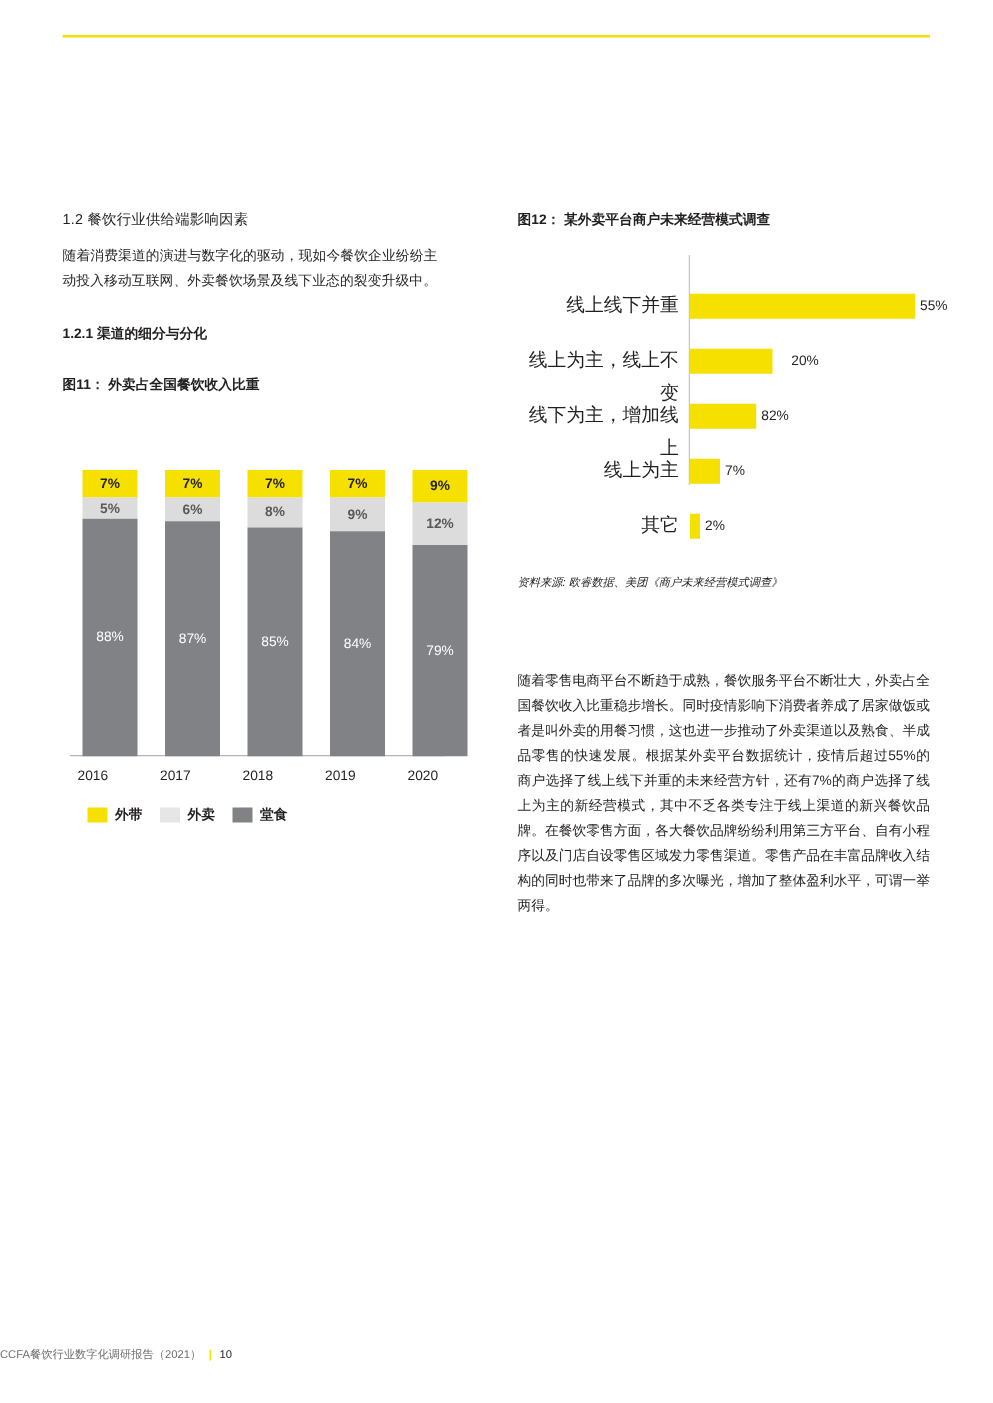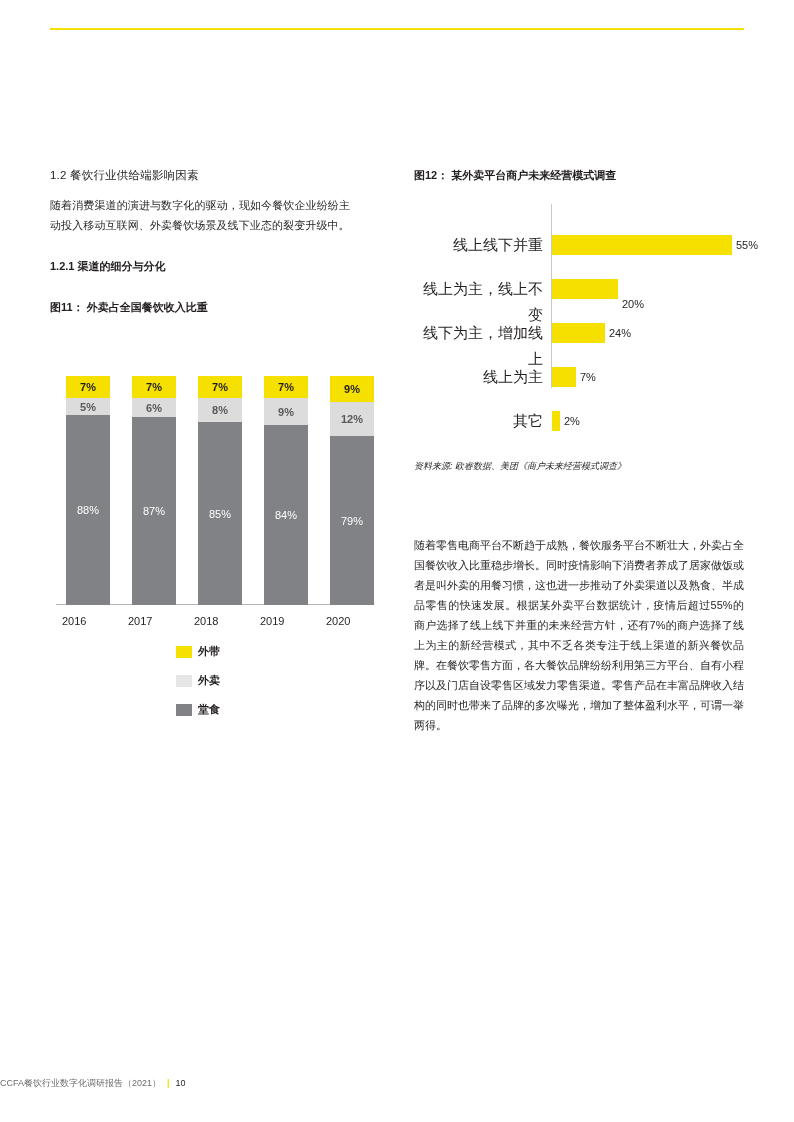--- a/index.html
+++ b/index.html
@@ -116,29 +116,27 @@
   .x-label {
     position: absolute;
     bottom: 10px;
     width: 52px;
     text-align: left;
     font-size: 11px;
     color: #231f20;
   }
   .legend {
     position: absolute;
-    left: 3px;
+    left: 20px;
     top: 272px;
     width: 290px;
     display: flex;
     align-items: center;
-    justify-content: center;
     gap: 14px;
     font-size: 11px;
-    flex-direction: column;
   }
   .legend-item { display: flex; align-items: center; gap: 6px; }
   .swatch { width: 16px; height: 12px; display: inline-block; }
   .sw-yellow { background: #f5e000; }
   .sw-grey { background: #e6e6e6; }
   .sw-dark { background: #808285; }
   .legend-label { font-weight: bold; font-size: 11px; }
   
   .fig12 {
     position: absolute;
@@ -306,27 +304,27 @@
 
     <div class="h-row" style="top:32px;">
       <div class="h-cat">线上线下并重</div>
       <div class="h-bar" style="width:180px;"></div>
       <div class="h-val" style="left:322px;">55%</div>
     </div>
 
     <div class="h-row" style="top:76px;">
       <div class="h-cat">线上为主，线上不变</div>
       <div class="h-bar" style="width:66px;"></div>
-      <div class="h-val" style="left:208px;margin-top:15px;">20%</div>
+      <div class="h-val" style="left:219px;">20%</div>
     </div>
 
     <div class="h-row" style="top:120px;">
       <div class="h-cat">线下为主，增加线上</div>
       <div class="h-bar" style="width:53px;"></div>
-      <div class="h-val" style="left:195px;">24%</div>
+      <div class="h-val" style="left:195px;">82%</div>
     </div>
 
     <div class="h-row" style="top:164px;">
       <div class="h-cat">线上为主</div>
       <div class="h-bar" style="width:24px;"></div>
       <div class="h-val" style="left:166px;">7%</div>
     </div>
 
     <div class="h-row" style="top:208px;">
       <div class="h-cat">其它</div>

